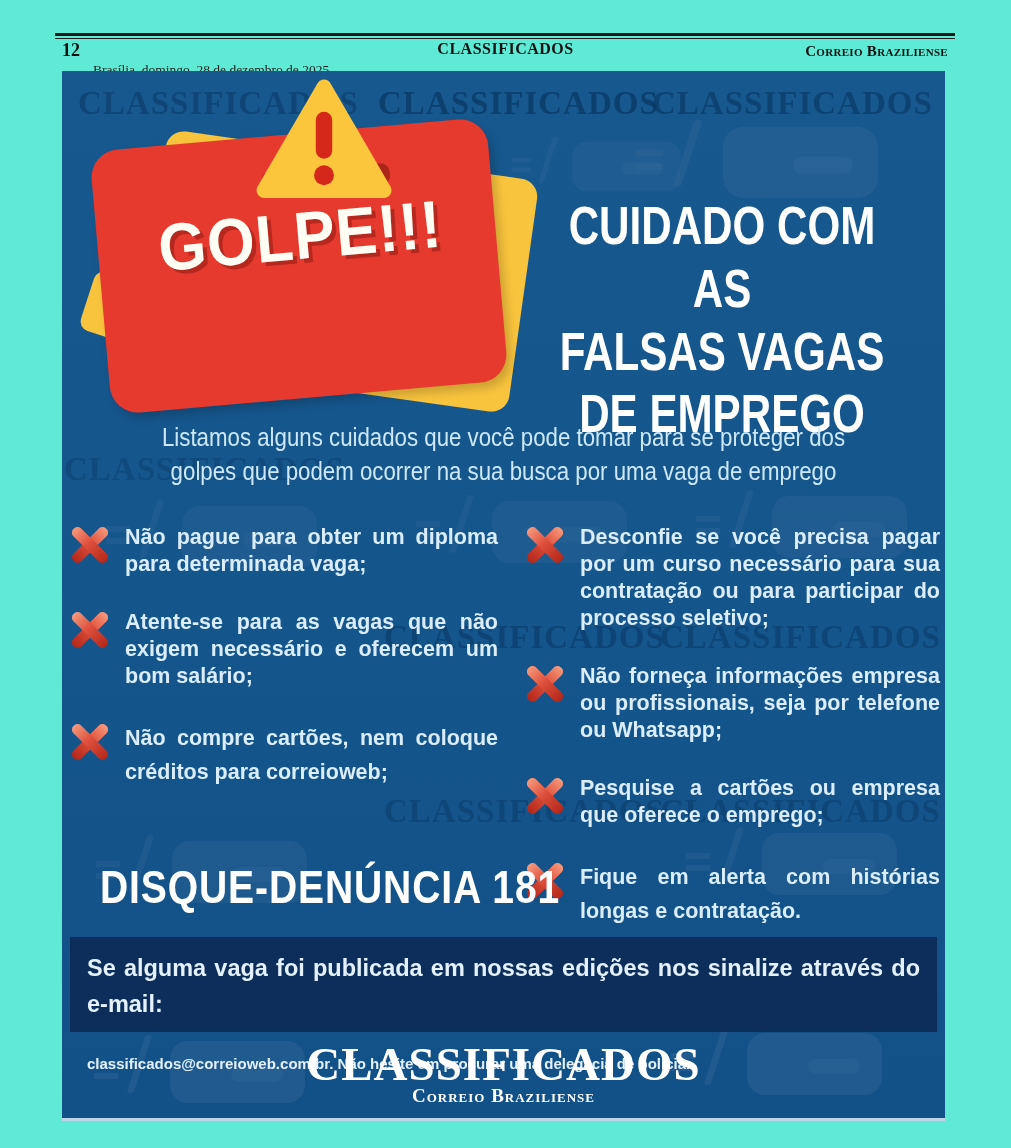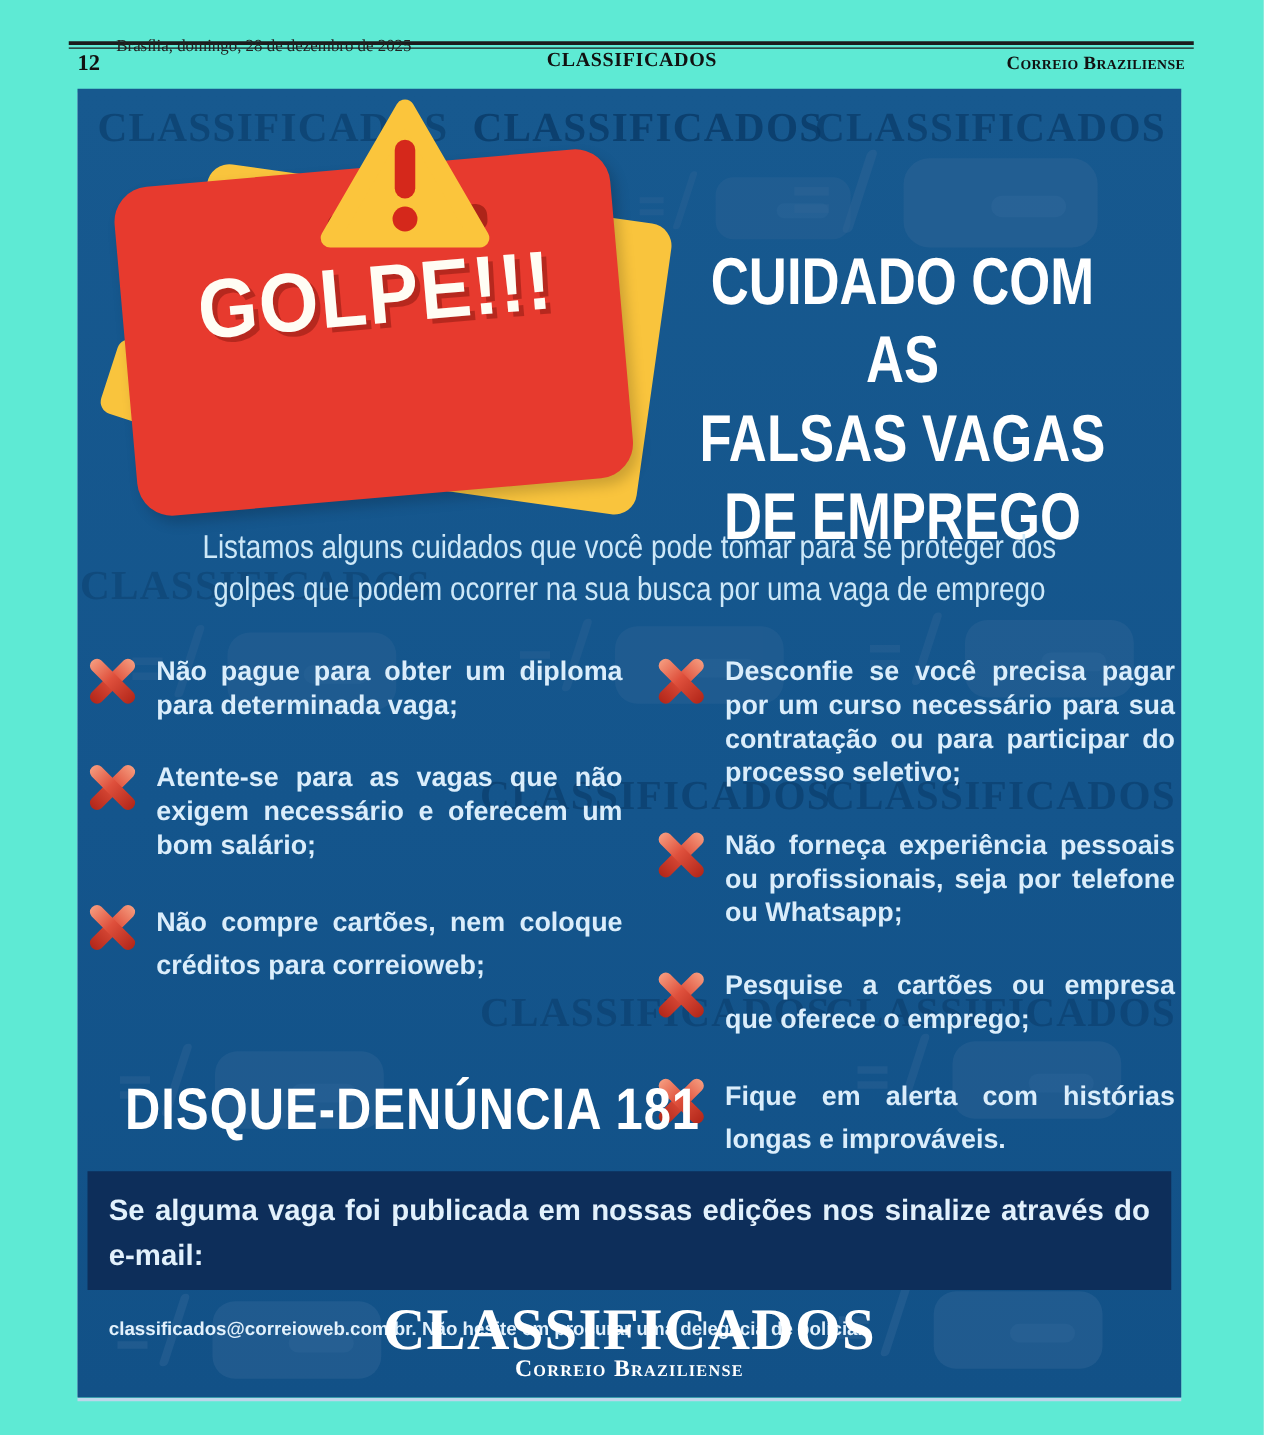--- a/index.html
+++ b/index.html
@@ -6,21 +6,21 @@
   body { background:#e8e8e8; }
   .canvas {
     position:relative; width:1011px; height:1148px;
     background:#5eead4; overflow:hidden;
     font-family:"Liberation Sans", sans-serif;
   }
   
   .rule-thick { position:absolute; left:55px; width:900px; top:33px; border-top:3px solid #1c1c1c; }
   .rule-thin  { position:absolute; left:55px; width:900px; top:38px; border-top:1px solid #1c1c1c; }
   .pagenum  { position:absolute; left:62px; top:40px; font:700 18px "Liberation Serif", serif; color:#111; }
-  .dateline { position:absolute; left:93px; top:29px; font:400 13.5px "Liberation Serif", serif; color:#222; }
+  .dateline { position:absolute; left:93px; top:62px; font:400 13.5px "Liberation Serif", serif; color:#222; }
   .section  { position:absolute; left:0; right:0; top:40px; text-align:center;
               font:700 16px "Liberation Serif", serif; letter-spacing:.5px; color:#111; }
   .brand    { position:absolute; right:63px; top:43px; font:700 15px "Liberation Serif", serif;
               font-variant:small-caps; letter-spacing:.3px; color:#111; }
 
   
   .poster {
     position:absolute; left:62px; top:71px; width:883px; height:1047px;
     background:linear-gradient(180deg, #17598f 0%, #14558c 55%, #125187 100%);
     overflow:hidden; box-shadow:0 3px 0 #bcd6ea;
@@ -246,39 +246,39 @@
           </svg>
         <p>Desconfie se você precisa pagar por um curso necessário para sua contratação ou para participar do processo seletivo;</p>
       </div>
       <div class="tip">
         <svg class="xicon" viewBox="0 0 40 40">
             <g fill="url(#xgrad)">
               <rect x="14.5" y="-3" width="11" height="46" rx="5" transform="rotate(45 20 20)"></rect>
               <rect x="14.5" y="-3" width="11" height="46" rx="5" transform="rotate(-45 20 20)"></rect>
             </g>
           </svg>
-        <p>Não forneça experiência pessoais ou profissionais, seja por telefone ou Whatsapp;</p>
+        <p>Não forneça informações empresa ou profissionais, seja por telefone ou Whatsapp;</p>
       </div>
       <div class="tip">
         <svg class="xicon" viewBox="0 0 40 40">
             <g fill="url(#xgrad)">
               <rect x="14.5" y="-3" width="11" height="46" rx="5" transform="rotate(45 20 20)"></rect>
               <rect x="14.5" y="-3" width="11" height="46" rx="5" transform="rotate(-45 20 20)"></rect>
             </g>
           </svg>
         <p>Pesquise a cartões ou empresa que oferece o emprego;</p>
       </div>
       <div class="tip loose">
         <svg class="xicon" viewBox="0 0 40 40">
             <g fill="url(#xgrad)">
               <rect x="14.5" y="-3" width="11" height="46" rx="5" transform="rotate(45 20 20)"></rect>
               <rect x="14.5" y="-3" width="11" height="46" rx="5" transform="rotate(-45 20 20)"></rect>
             </g>
           </svg>
-        <p>Fique em alerta  com histórias longas e improváveis.</p>
+        <p>Fique em alerta  com histórias longas e contratação.</p>
       </div>
     </div>
 
     <div class="hotline">DISQUE-DENÚNCIA 181</div>
 
     <div class="band">
       <div class="l1">Se alguma vaga foi publicada em nossas edições nos sinalize através do e-mail:</div>
       <div class="l2">classificados@correioweb.com.br. Não hesite em procurar uma delegacia de polícia.</div>
     </div>
 

